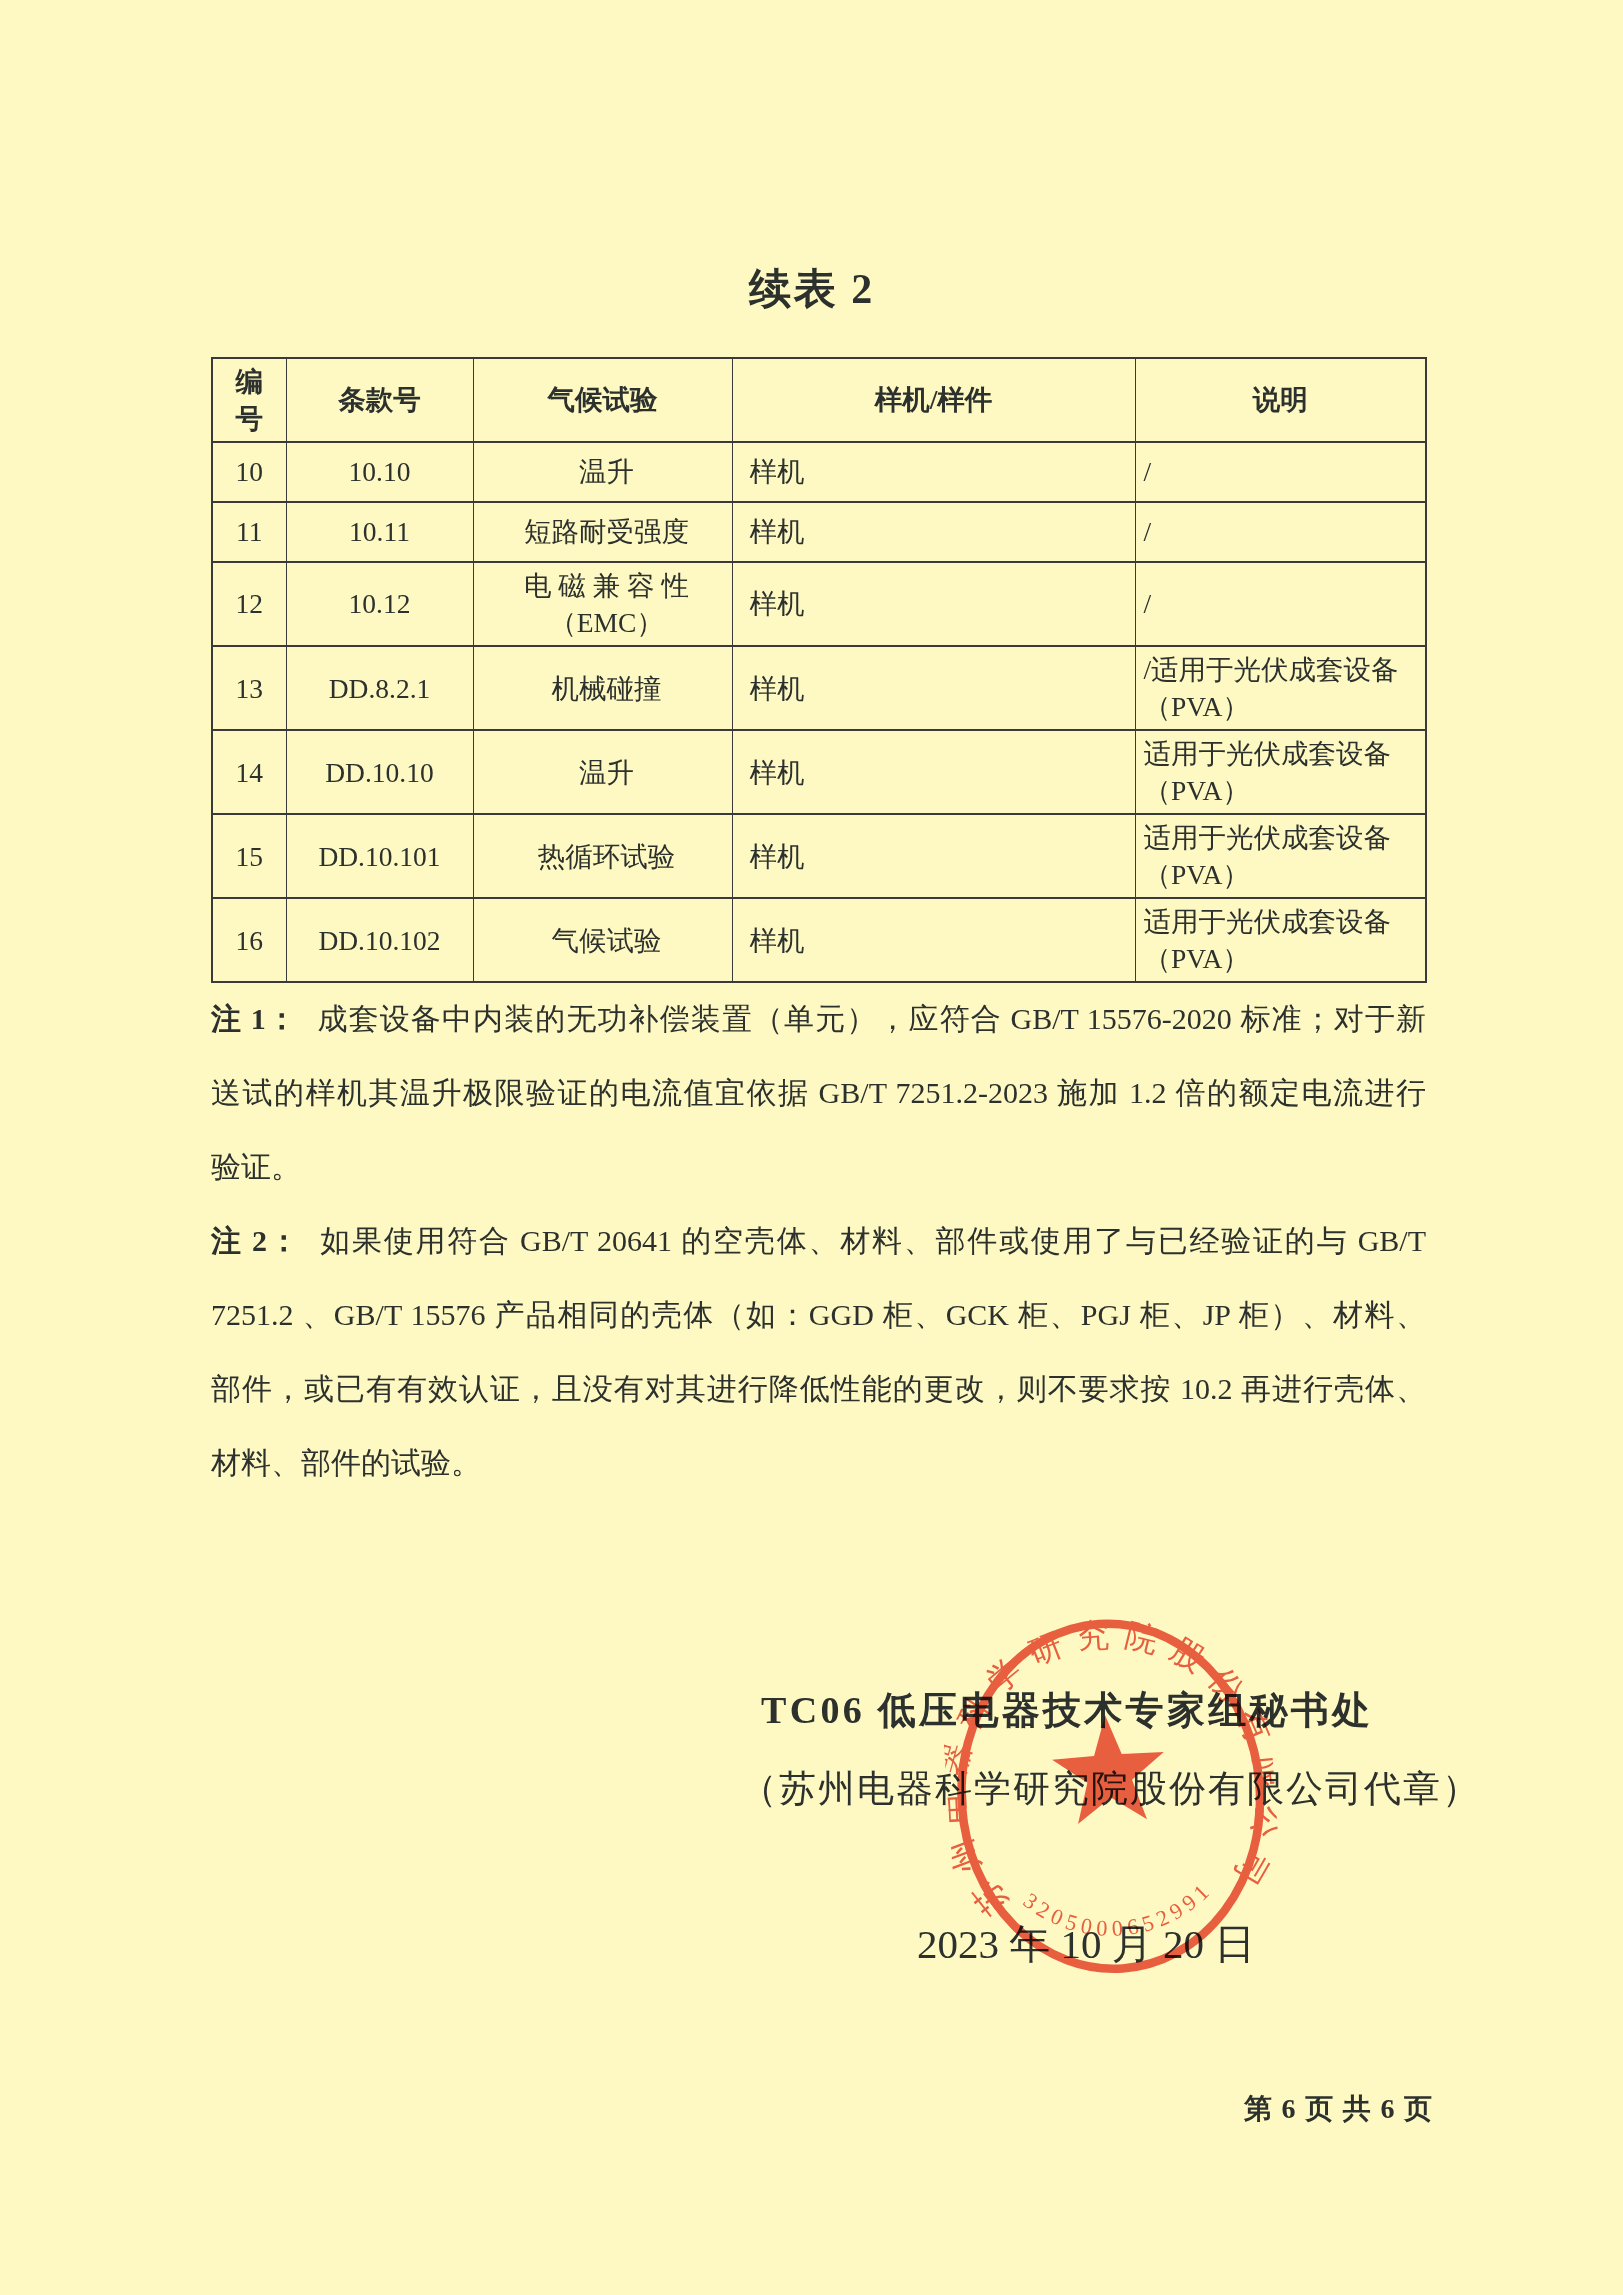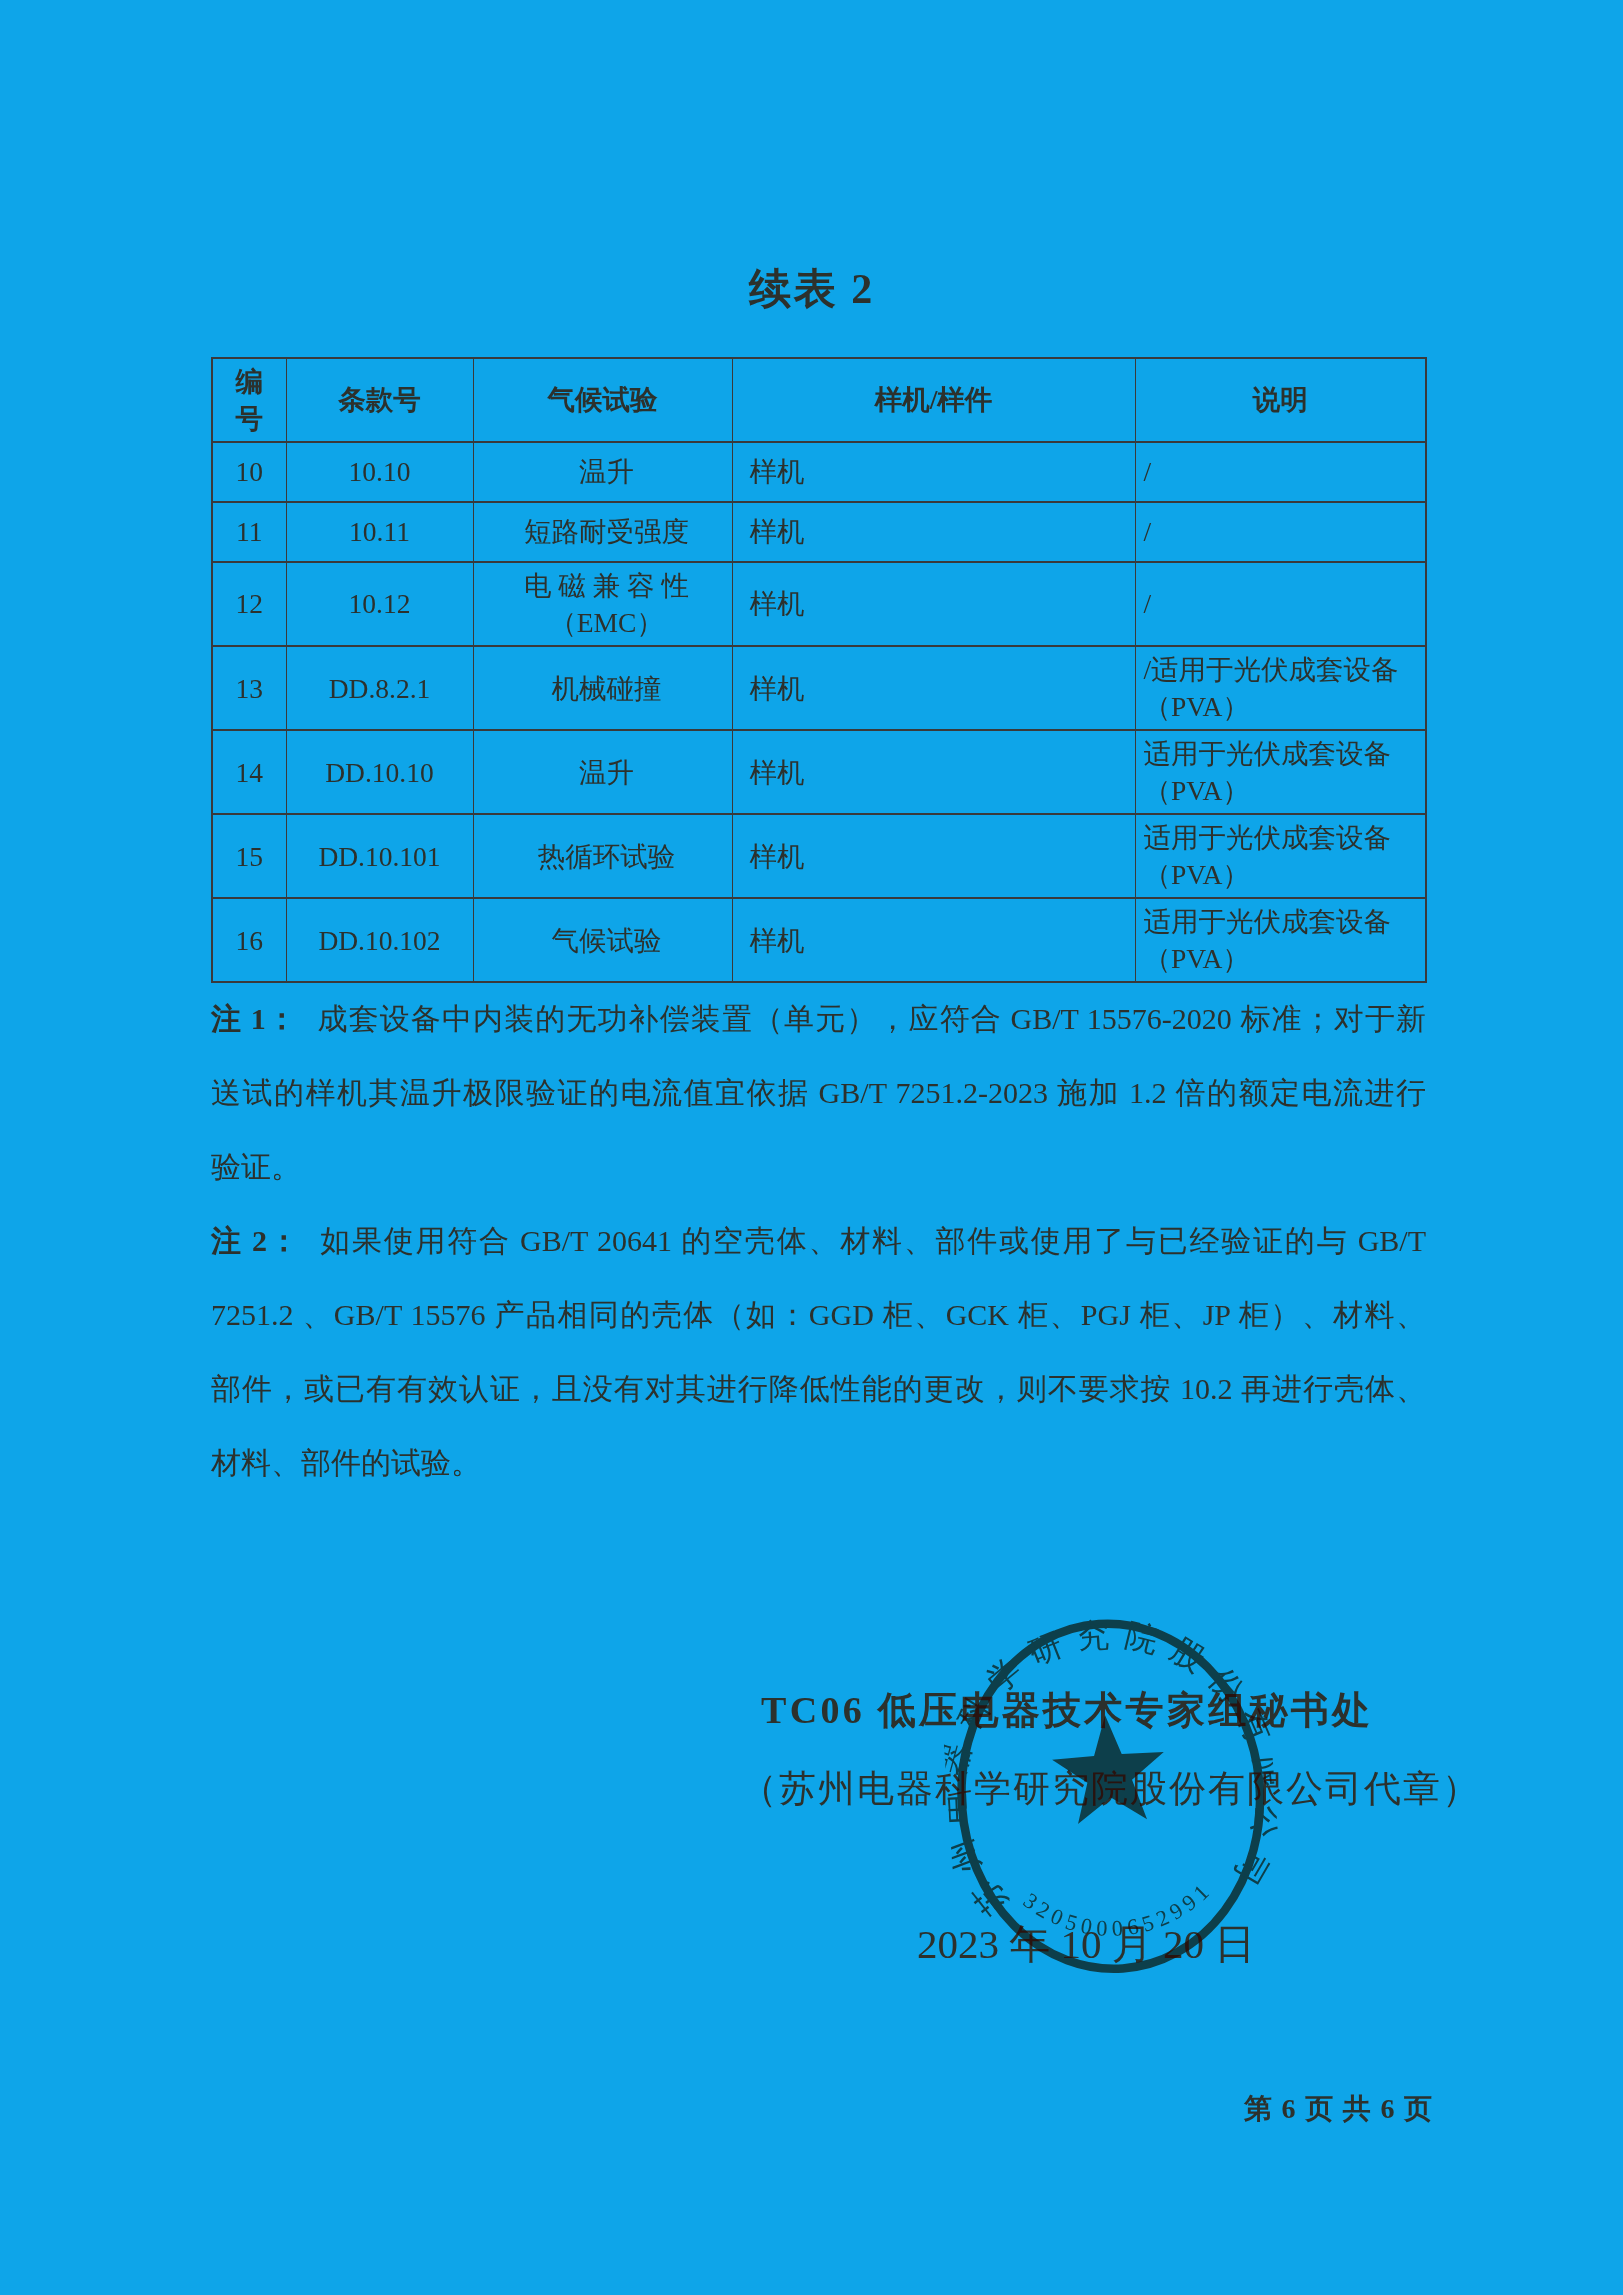--- a/index.html
+++ b/index.html
@@ -1,19 +1,19 @@
 <!DOCTYPE html>
 <html style="font-size:10.5px"><head>
 <meta charset="utf-8">
 <style>
   html,body{margin:0;padding:0;background:#ffffff;}
   .page{
     position:relative;
     width:1624px;height:2295px;
-    background:#0ea5e9;
+    background:#fef9c3;
     font-family:"Liberation Serif","DejaVu Serif",serif;
     color:#2c312d;
     overflow:hidden;
   }
   .page-title{
     position:absolute;top:261px;left:0;width:100%;
     text-align:center;font-size:42px;font-weight:bold;
     letter-spacing:2.6px;margin:0;
   }
   

